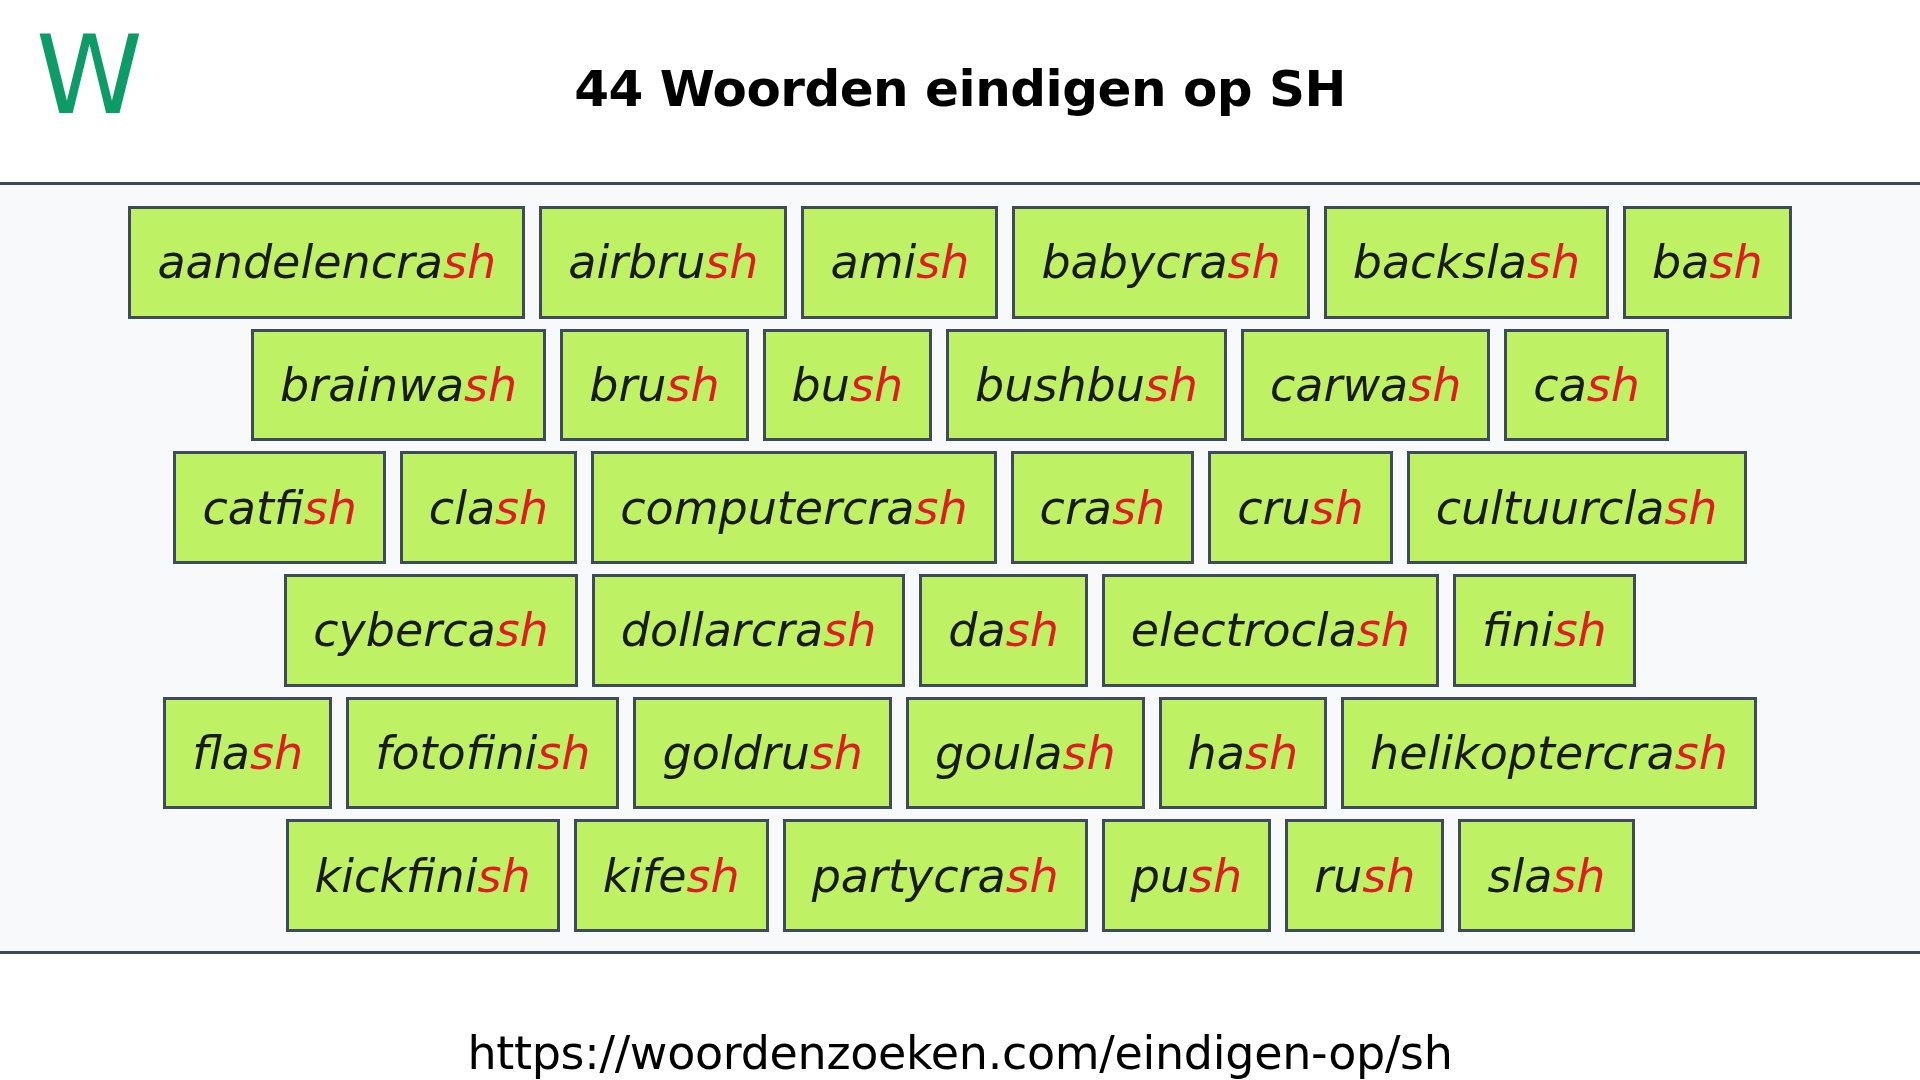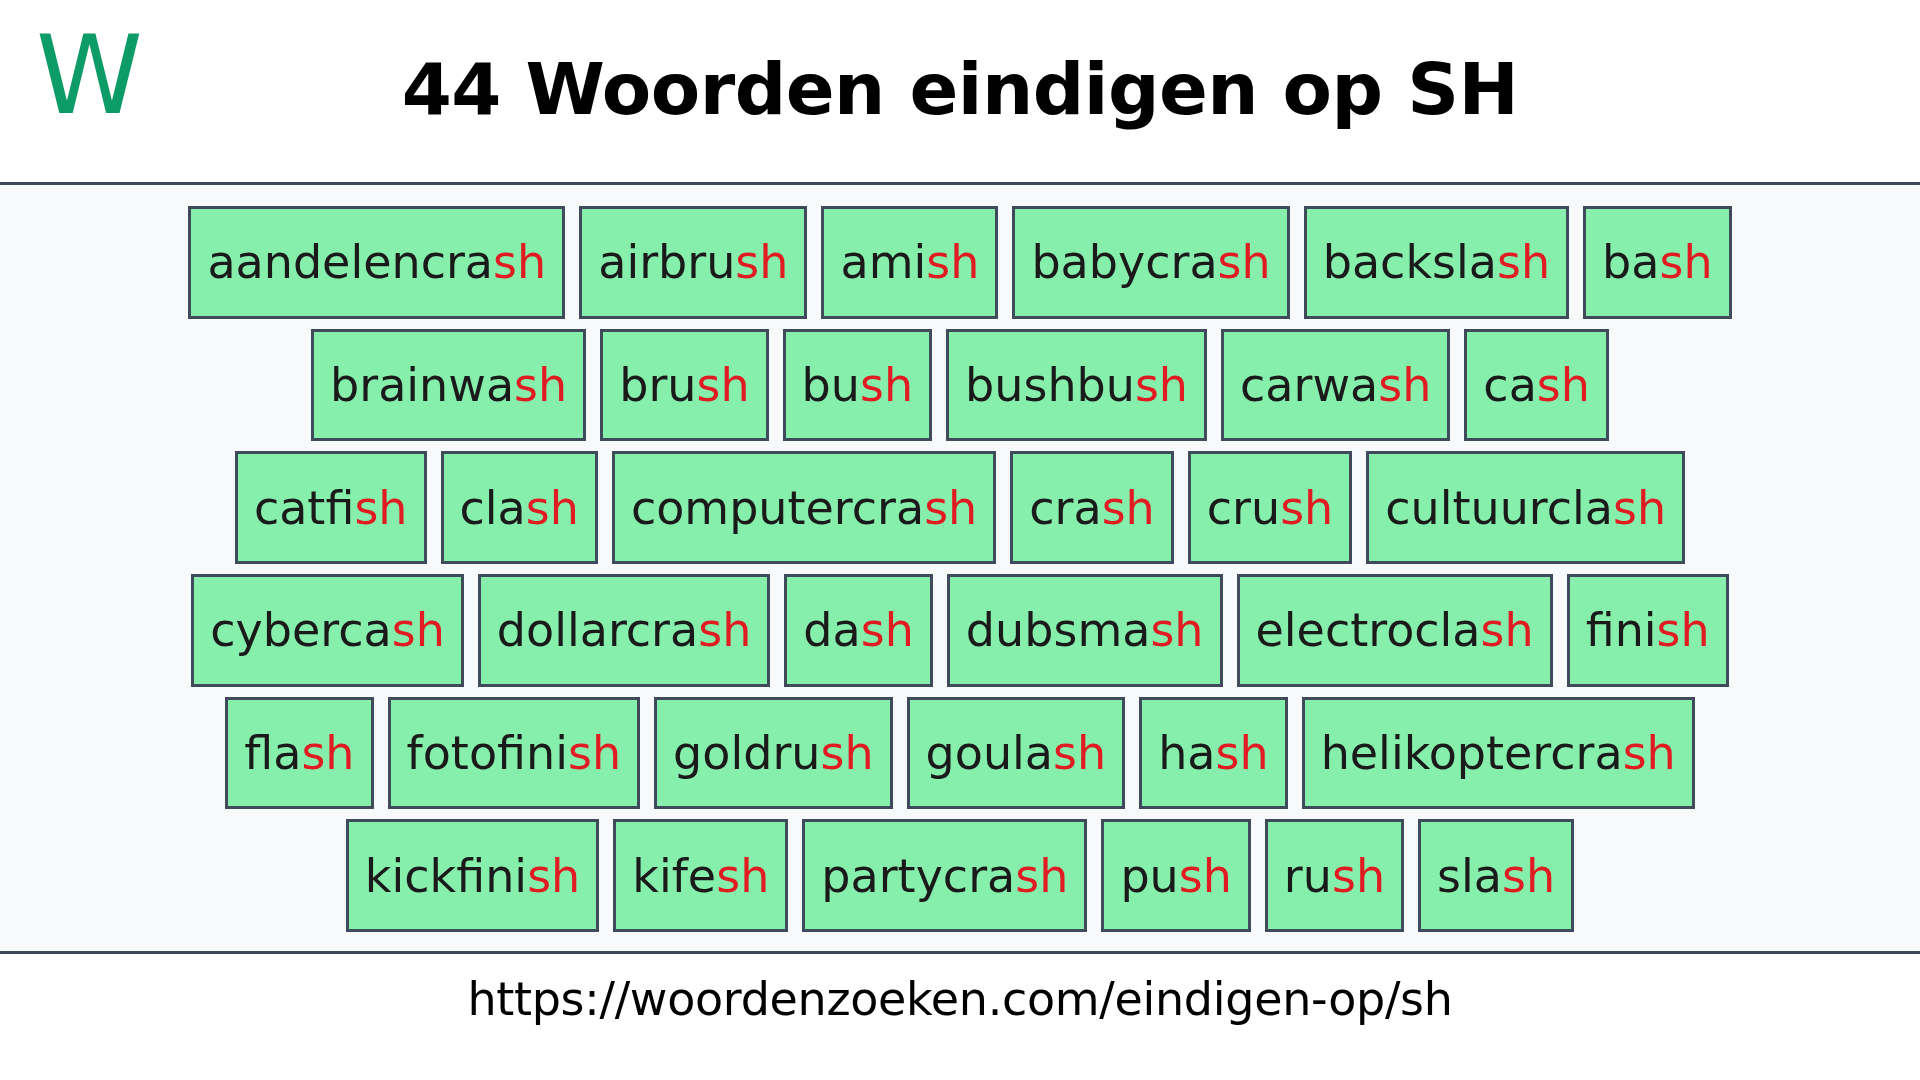--- a/index.html
+++ b/index.html
@@ -39,21 +39,21 @@
     top: 22px;
     font-family: "DejaVu Sans", "Liberation Sans", sans-serif;
     font-size: 108px;
     font-weight: 400;
     line-height: 1;
     color: #0d9b68;
     letter-spacing: -2px;
     user-select: none;
   }
   .page-title {
-    font-size: 72px;
+    font-size: 50px;
     font-weight: bold;
     color: #000000;
     letter-spacing: -0.5px;
     white-space: nowrap;
     text-align: center;
     margin: 0;
     padding: 0 0 4px 0;
   }
 
   
@@ -72,46 +72,47 @@
     flex-direction: row;
     justify-content: center;
     align-items: stretch;
     gap: 14px;
     flex: 1 1 0;
     min-height: 0;
     padding: 5px 0;
     box-sizing: border-box;
   }
   .word-box {
-    background: #86efac;
+    background: #bef264;
     border: 3px solid #3f4a5a;
     display: flex;
     align-items: center;
     justify-content: center;
-    padding: 0 16px;
+    padding: 0 26px;
     box-sizing: border-box;
     white-space: nowrap;
+    font-style: italic;
   }
   .word-text {
     font-size: 46px;
     font-weight: 400;
     color: #1a1a1a;
     line-height: 1;
     letter-spacing: 0px;
   }
   .word-text .suffix {
     color: #e11b22;
   }
 
   
   .footer {
     height: 108px;
     flex: 0 0 108px;
     display: flex;
-    align-items: flex-start;
+    align-items: flex-end;
     justify-content: center;
     background: #ffffff;
     margin-top: 18px;
   }
   .footer-url {
     font-size: 46px;
     font-weight: 400;
     color: #000000;
     letter-spacing: -0.3px;
     text-decoration: none;
@@ -193,23 +194,20 @@
         <div class="word-box">
           <span class="word-text"><span class="stem">cyberca</span><span class="suffix">sh</span></span>
         </div>
         <div class="word-box">
           <span class="word-text"><span class="stem">dollarcra</span><span class="suffix">sh</span></span>
         </div>
         <div class="word-box">
           <span class="word-text"><span class="stem">da</span><span class="suffix">sh</span></span>
         </div>
         <div class="word-box">
-          <span class="word-text"><span class="stem">dubsma</span><span class="suffix">sh</span></span>
-        </div>
-        <div class="word-box">
           <span class="word-text"><span class="stem">electrocla</span><span class="suffix">sh</span></span>
         </div>
         <div class="word-box">
           <span class="word-text"><span class="stem">fini</span><span class="suffix">sh</span></span>
         </div>
       </div>
       <div class="word-row">
         <div class="word-box">
           <span class="word-text"><span class="stem">fla</span><span class="suffix">sh</span></span>
         </div>

